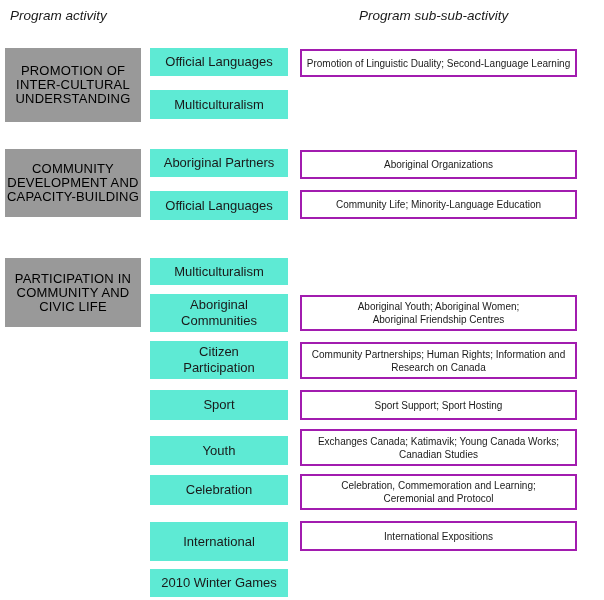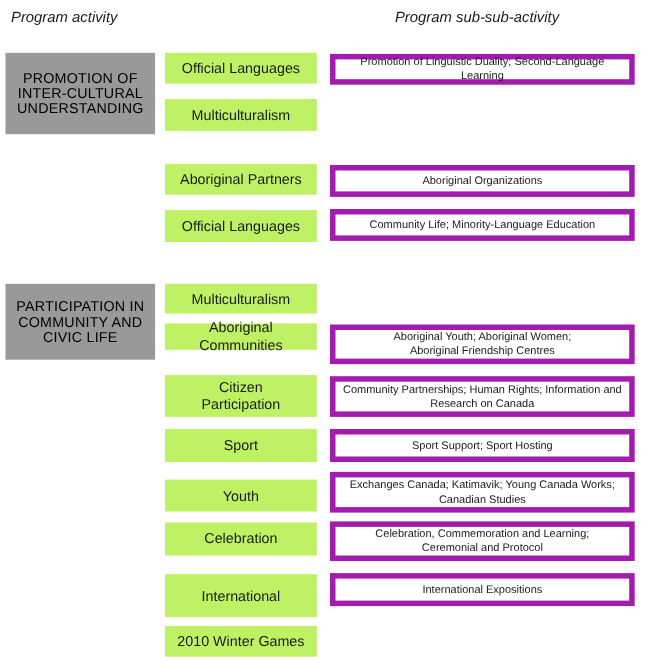--- a/index.html
+++ b/index.html
@@ -33,36 +33,36 @@
     font-size: 13px;
     line-height: 14px;
     letter-spacing: 0.2px;
     color: #000000;
     white-space: pre-line;
   }
   .sub {
     position: absolute;
     left: 148px;
     width: 138px;
-    background: #bef264;
+    background: #5eead4;
     display: flex;
     align-items: center;
     justify-content: center;
     text-align: center;
     font-size: 13px;
     line-height: 16px;
     color: #1a1a1a;
     white-space: pre-line;
   }
   .sss {
     position: absolute;
     left: 298px;
     width: 277px;
     background: #ffffff;
-    border: 5px solid #a21caf;
+    border: 2px solid #a21caf;
     display: flex;
     align-items: center;
     justify-content: center;
     text-align: center;
     font-size: 10px;
     line-height: 13px;
     color: #1a1a1a;
     white-space: pre-line;
     padding: 0 4px;
   }
@@ -75,30 +75,33 @@
   <div class="hdr" style="left:7px">Program activity</div>
   <div class="hdr" style="left:356px">Program sub-sub-activity</div>
 
   <div class="act" style="top:46px;height:74px">PROMOTION OF
 INTER-CULTURAL
 UNDERSTANDING</div>
   <div class="sub" style="top:46px;height:28px">Official Languages</div>
   <div class="sss" style="top:47px;height:28px">Promotion of Linguistic Duality; Second-Language Learning</div>
   <div class="sub" style="top:88px;height:29px">Multiculturalism</div>
 
+  <div class="act" style="top:147px;height:68px">COMMUNITY
+DEVELOPMENT AND
+CAPACITY-BUILDING</div>
   <div class="sub" style="top:147px;height:28px">Aboriginal Partners</div>
   <div class="sss" style="top:148px;height:29px">Aboriginal Organizations</div>
   <div class="sub" style="top:189px;height:29px">Official Languages</div>
   <div class="sss" style="top:188px;height:29px">Community Life; Minority-Language Education</div>
 
   <div class="act" style="top:256px;height:69px">PARTICIPATION IN
 COMMUNITY AND
 CIVIC LIFE</div>
   <div class="sub" style="top:256px;height:27px">Multiculturalism</div>
-  <div class="sub" style="top:292px;height:24px">Aboriginal
+  <div class="sub" style="top:292px;height:38px">Aboriginal
 Communities</div>
   <div class="sss" style="top:293px;height:36px">Aboriginal Youth; Aboriginal Women;
 Aboriginal Friendship Centres</div>
   <div class="sub" style="top:339px;height:38px">Citizen
 Participation</div>
   <div class="sss" style="top:340px;height:37px">Community Partnerships; Human Rights; Information and
 Research on Canada</div>
   <div class="sub" style="top:388px;height:30px">Sport</div>
   <div class="sss" style="top:388px;height:30px">Sport Support; Sport Hosting</div>
   <div class="sub" style="top:434px;height:29px">Youth</div>

